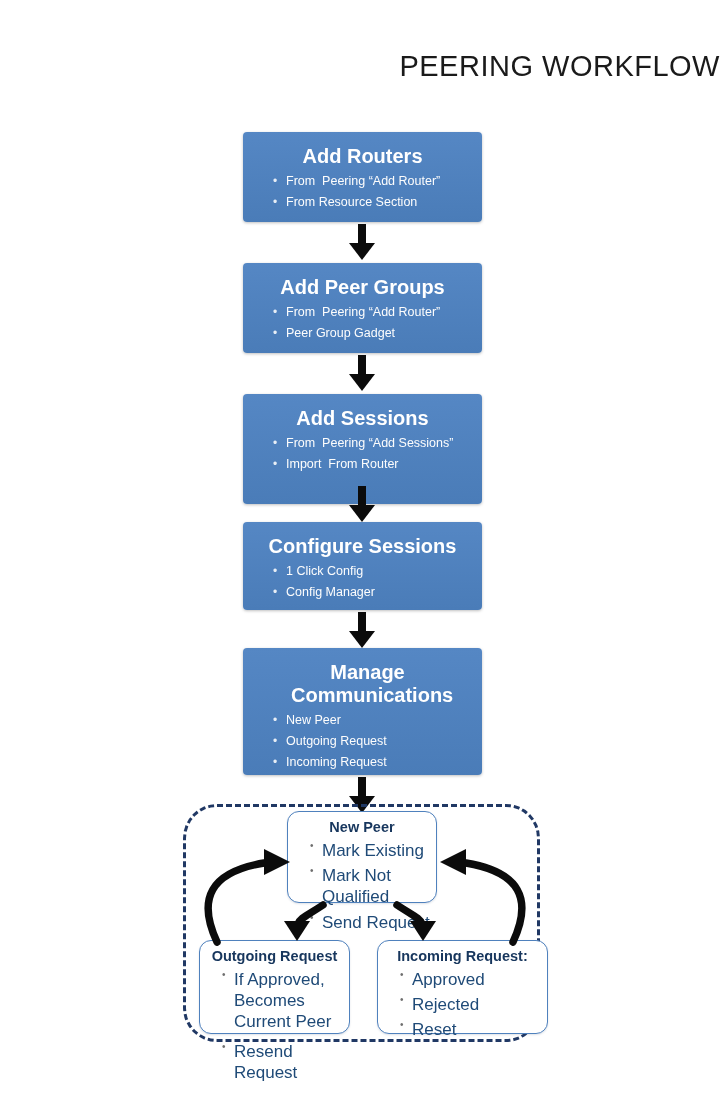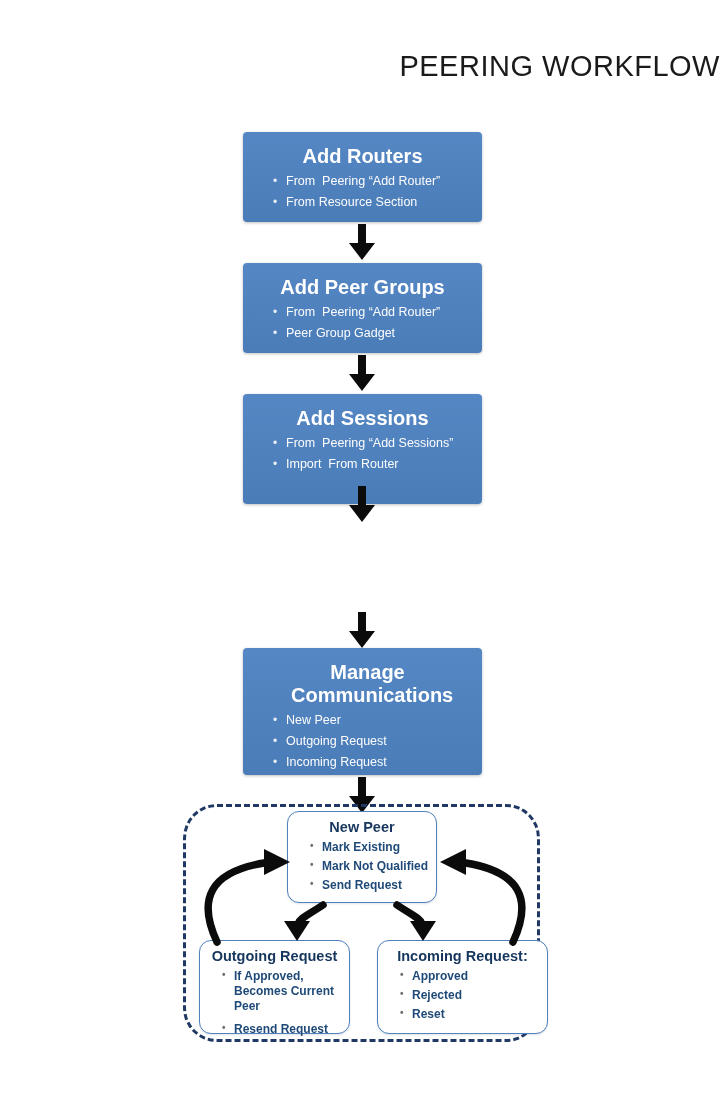--- a/index.html
+++ b/index.html
@@ -42,22 +42,22 @@
   
   .detail-box{
     position:absolute;background:#ffffff;border:1.5px solid #4f81bd;border-radius:12px;
     box-sizing:border-box;box-shadow:0 1px 2px rgba(40,70,110,0.15);
   }
   .detail-title{
     font-size:14.5px;font-weight:700;color:#17365d;text-align:center;margin:8px 6px 3px 6px;line-height:1.1;
   }
   .detail-bullets{list-style:none;margin:2px 0 0 0;padding:0 6px 0 22px;}
   .detail-bullets li{
-    position:relative;font-size:12px;line-height:1.25;margin:4px 0;
-    padding-left:12px;color:#1f4a77;font-weight:700;white-space:pre-wrap;
+    position:relative;font-size:17px;line-height:1.25;margin:4px 0;
+    padding-left:12px;color:#1f4a77;font-weight:400;white-space:pre-wrap;
   }
   .detail-bullets li::before{
     content:"\2022";position:absolute;left:0;top:0;font-size:10px;color:#6f6f6f;
   }
   #np{left:287px;top:811px;width:150px;height:92px;}
   #og{left:199px;top:940px;width:151px;height:94px;}
   #ic{left:377px;top:940px;width:171px;height:94px;}
   .curve-svg{position:absolute;left:180px;top:795px;width:370px;height:260px;pointer-events:none;}
   .curve-svg path{fill:none;stroke:#0b0b0b;stroke-width:7.5;stroke-linecap:round;}
   .curve-svg polygon{fill:#0b0b0b;}
@@ -98,20 +98,27 @@
     <ul class="flow-bullets">
       <li>From  Peering “Add Sessions”</li>
       <li>Import  From Router</li>
     </ul>
   </div>
   <div class="varrow" style="top:486px;">
     <div class="stem"></div>
       <div class="head"></div>
   </div>
 
+  <div class="flow-box" style="top:522px;height:88px;">
+    <div class="flow-title">Configure Sessions</div>
+    <ul class="flow-bullets">
+      <li>1 Click Config</li>
+      <li>Config Manager</li>
+    </ul>
+  </div>
   <div class="varrow" style="top:612px;">
     <div class="stem"></div>
       <div class="head"></div>
   </div>
 
   <div class="flow-box" style="top:648px;height:127px;">
     <div class="flow-title" style="padding:0 38px;margin-left:10px;">Manage Communications</div>
     <ul class="flow-bullets">
       <li>New Peer</li>
       <li>Outgoing Request</li>

